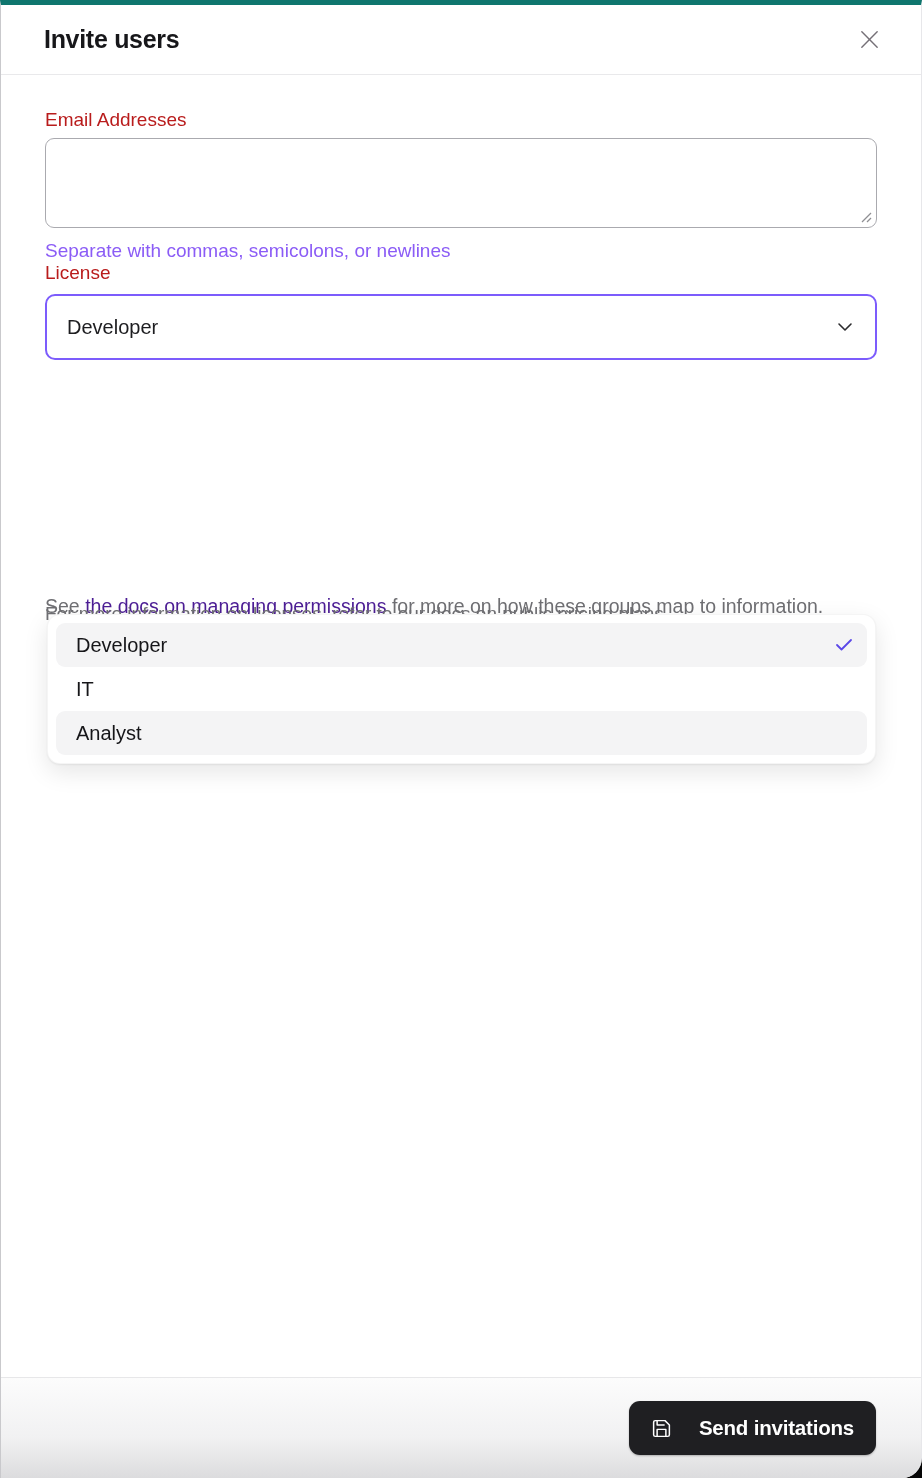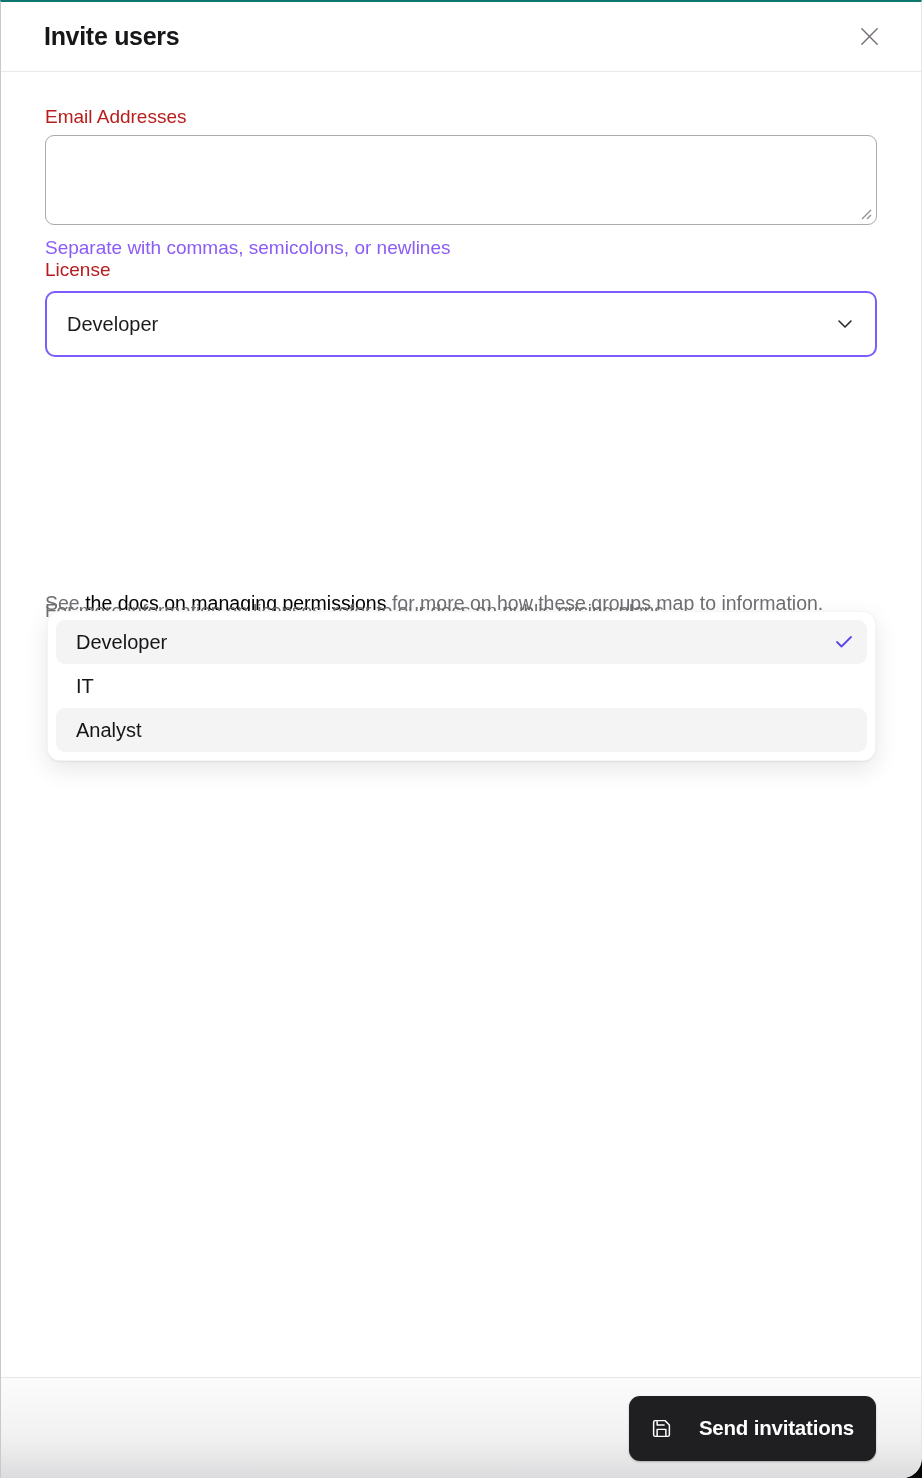--- a/index.html
+++ b/index.html
@@ -6,21 +6,21 @@
   body{
     width:922px;height:1478px;position:relative;overflow:hidden;
     background:#060606;
     font-family:"Liberation Sans", sans-serif;
     -webkit-font-smoothing:antialiased;
   }
   .modal{
     position:absolute;inset:0;background:#ffffff;
     border-bottom-right-radius:20px;
     border-left:1px solid #c9c9cc;
-    border-top:2px solid #0f766e;
+    border-top:5px solid #0f766e;
     border-right:1px solid #e7e7ea;
     box-sizing:border-box;
     overflow:hidden;
   }
   
   .modal-header{
     height:70px;display:flex;align-items:center;justify-content:space-between;
     padding:0 34px 0 43px;border-bottom:1px solid #e9e9eb;box-sizing:border-box;
   }
   .modal-title{
@@ -69,33 +69,33 @@
   .menu-item{
     height:44px;border-radius:9px;display:flex;align-items:center;justify-content:space-between;
     padding:0 14px 0 20px;cursor:pointer;
   }
   .menu-item.active{background:#f4f4f5;}
   .menu-item-label{font-size:20px;color:#161619;}
   .docs-note{
     margin:232px 0 0 0;font-size:19.5px;line-height:29px;color:#6f6f73;
   }
   .docs-link{
-    color:#000000;font-weight:500;text-decoration:underline;text-underline-offset:3px;
+    color:#4c1d95;font-weight:500;text-decoration:underline;text-underline-offset:3px;
     text-decoration-thickness:1.5px;cursor:pointer;
   }
   
   .modal-footer{
     position:absolute;left:0;right:0;bottom:0;height:101px;
     border-top:1px solid #e7e7e9;box-sizing:border-box;
     background:linear-gradient(180deg,#fcfcfc 0%,#f1f1f2 60%,#dcdcde 100%);
     display:flex;align-items:center;justify-content:flex-end;
     padding-right:45px;
   }
   .send-btn{
-    height:65px;background:#1f1f22;color:#ffffff;border:none;border-radius:11px;
+    height:54px;background:#1f1f22;color:#ffffff;border:none;border-radius:11px;
     display:flex;align-items:center;gap:27px;padding:0 22px;cursor:pointer;
     font-family:"Liberation Sans", sans-serif;font-size:20.5px;font-weight:700;letter-spacing:-0.2px;
     box-shadow:0 1px 2px rgba(0,0,0,0.25);
   }
   svg{display:block;}
 </style>
 </head>
 <body>
 
 <div class="modal">

